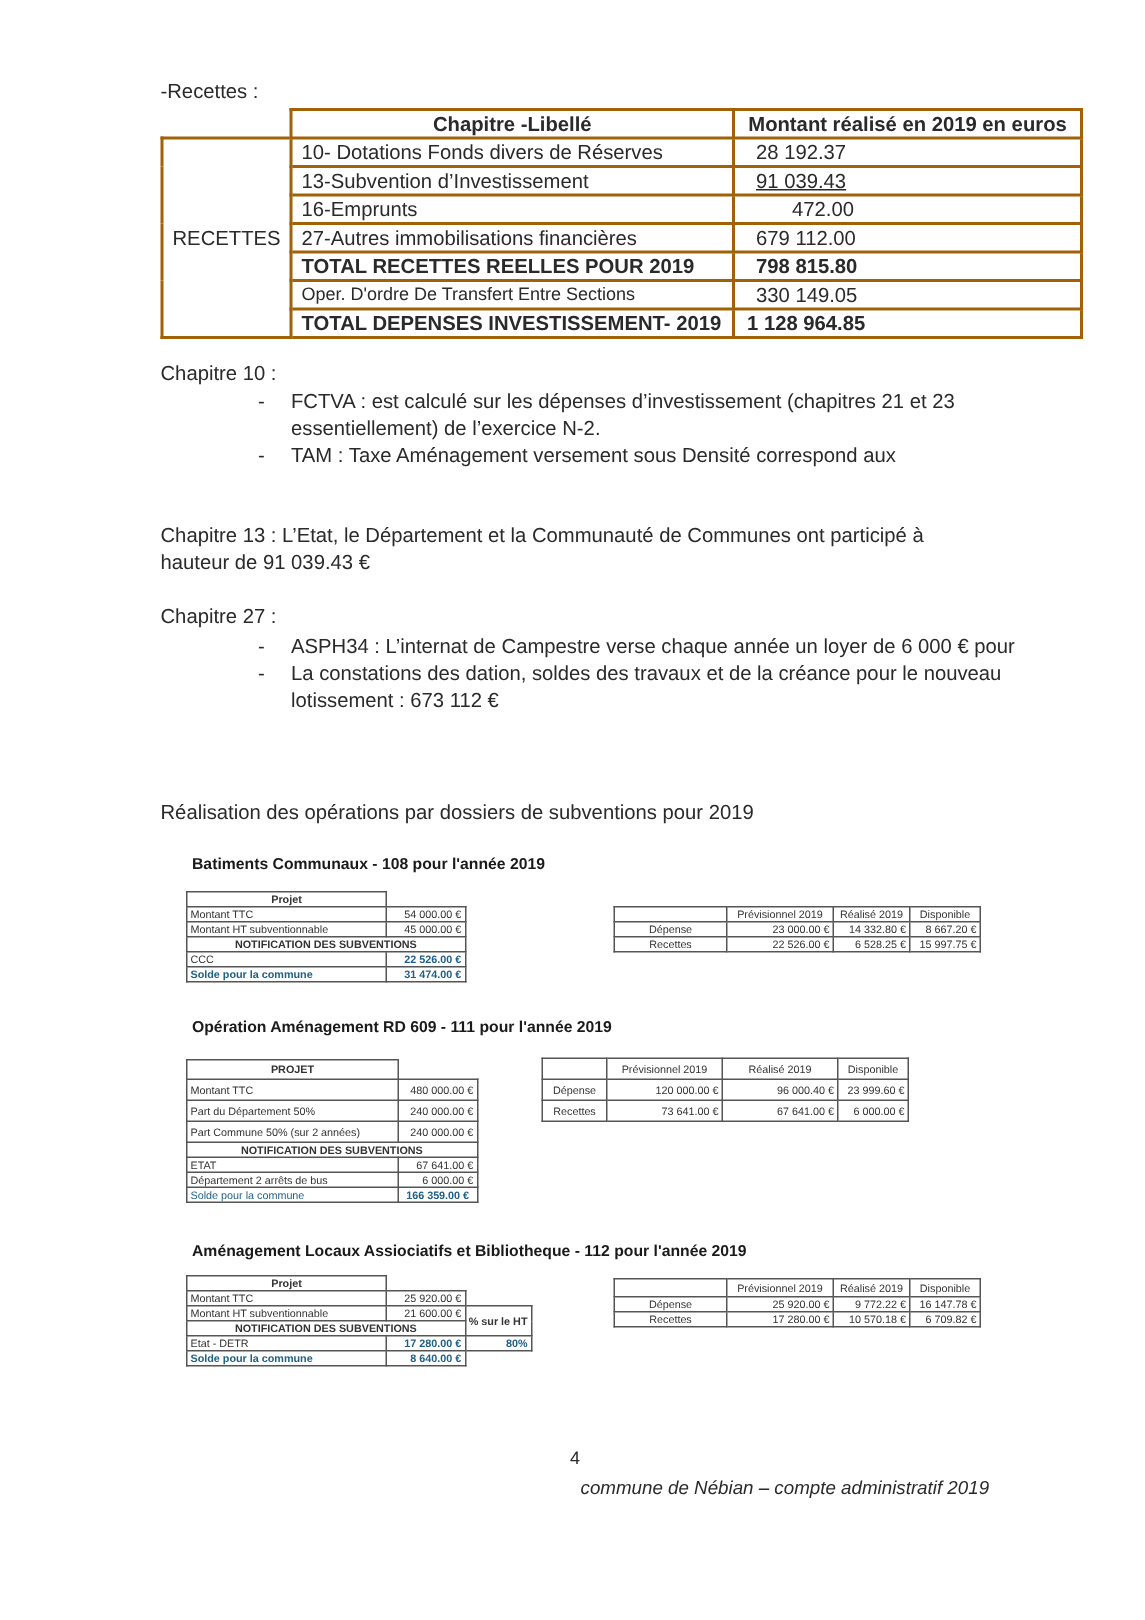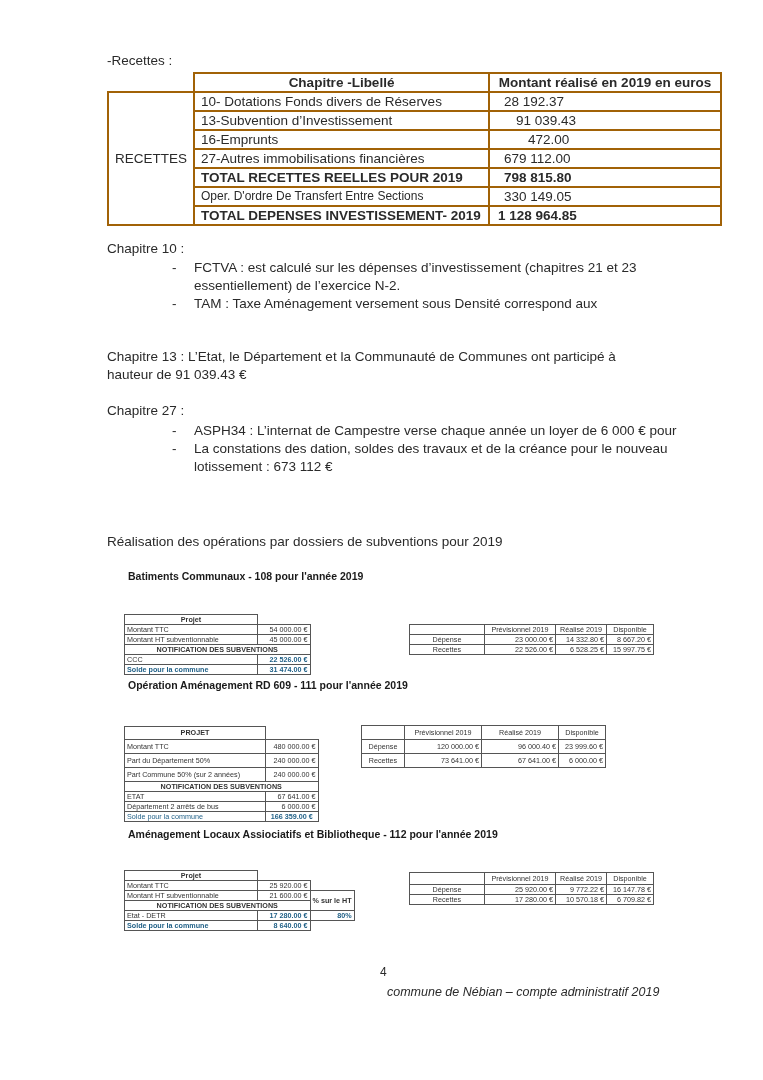--- a/index.html
+++ b/index.html
@@ -13,21 +13,21 @@
   table.main td { border: 2px solid #a16207; padding: 0 6px; height: 17px; line-height: 17px; white-space: nowrap; }
   table.main td.noborder { border: none; }
   table.main .hdr { text-align: center; font-weight: bold; }
   table.main .bold { font-weight: bold; }
   table.main .small { font-size: 12px; }
   table.main .amt { padding-left: 14px; }
   .dash-mark { position: absolute; left: -26px; }
 
   
   .sec-title { font-size: 10.5px; font-weight: bold; color: #1a1a1a; white-space: nowrap; }
-  table.sm { position: absolute; border-collapse: collapse; font-size: 7.2px; color: #333; margin-top: 20px; }
+  table.sm { position: absolute; border-collapse: collapse; font-size: 7.2px; color: #333; }
   table.sm td { border: 1px solid #555; padding: 0 2px; height: 9px; line-height: 9px; white-space: nowrap; }
   table.sm td.nb { border: none; }
   table.sm .c { text-align: center; }
   table.sm .r { text-align: right; }
   table.sm .b { font-weight: bold; }
   table.sm .blue { color: #1f5f86; font-weight: bold; }
   table.sm.tall td { height: 13px; line-height: 13px; }
 
   .footer-page { font-size: 12px; }
   .footer-title { font-size: 12.5px; font-style: italic; }
@@ -44,21 +44,21 @@
     <td class="hdr" style="width:281px;">Chapitre -Libellé</td>
     <td class="hdr" style="width:218px;">Montant réalisé en 2019 en euros</td>
   </tr>
   <tr>
     <td rowspan="7" style="text-align:center; vertical-align:middle;">RECETTES</td>
     <td>10- Dotations Fonds divers de Réserves</td>
     <td class="amt">28 192.37</td>
   </tr>
   <tr>
     <td>13-Subvention d’Investissement</td>
-    <td class="amt" style="padding-left:26px;">91 039.43</td>
+    <td class="amt" style="padding-left:14px;text-decoration:underline;">91 039.43</td>
   </tr>
   <tr>
     <td>16-Emprunts</td>
     <td class="amt" style="padding-left:38px;">472.00</td>
   </tr>
   <tr>
     <td>27-Autres immobilisations financières</td>
     <td class="amt">679 112.00</td>
   </tr>
   <tr>

